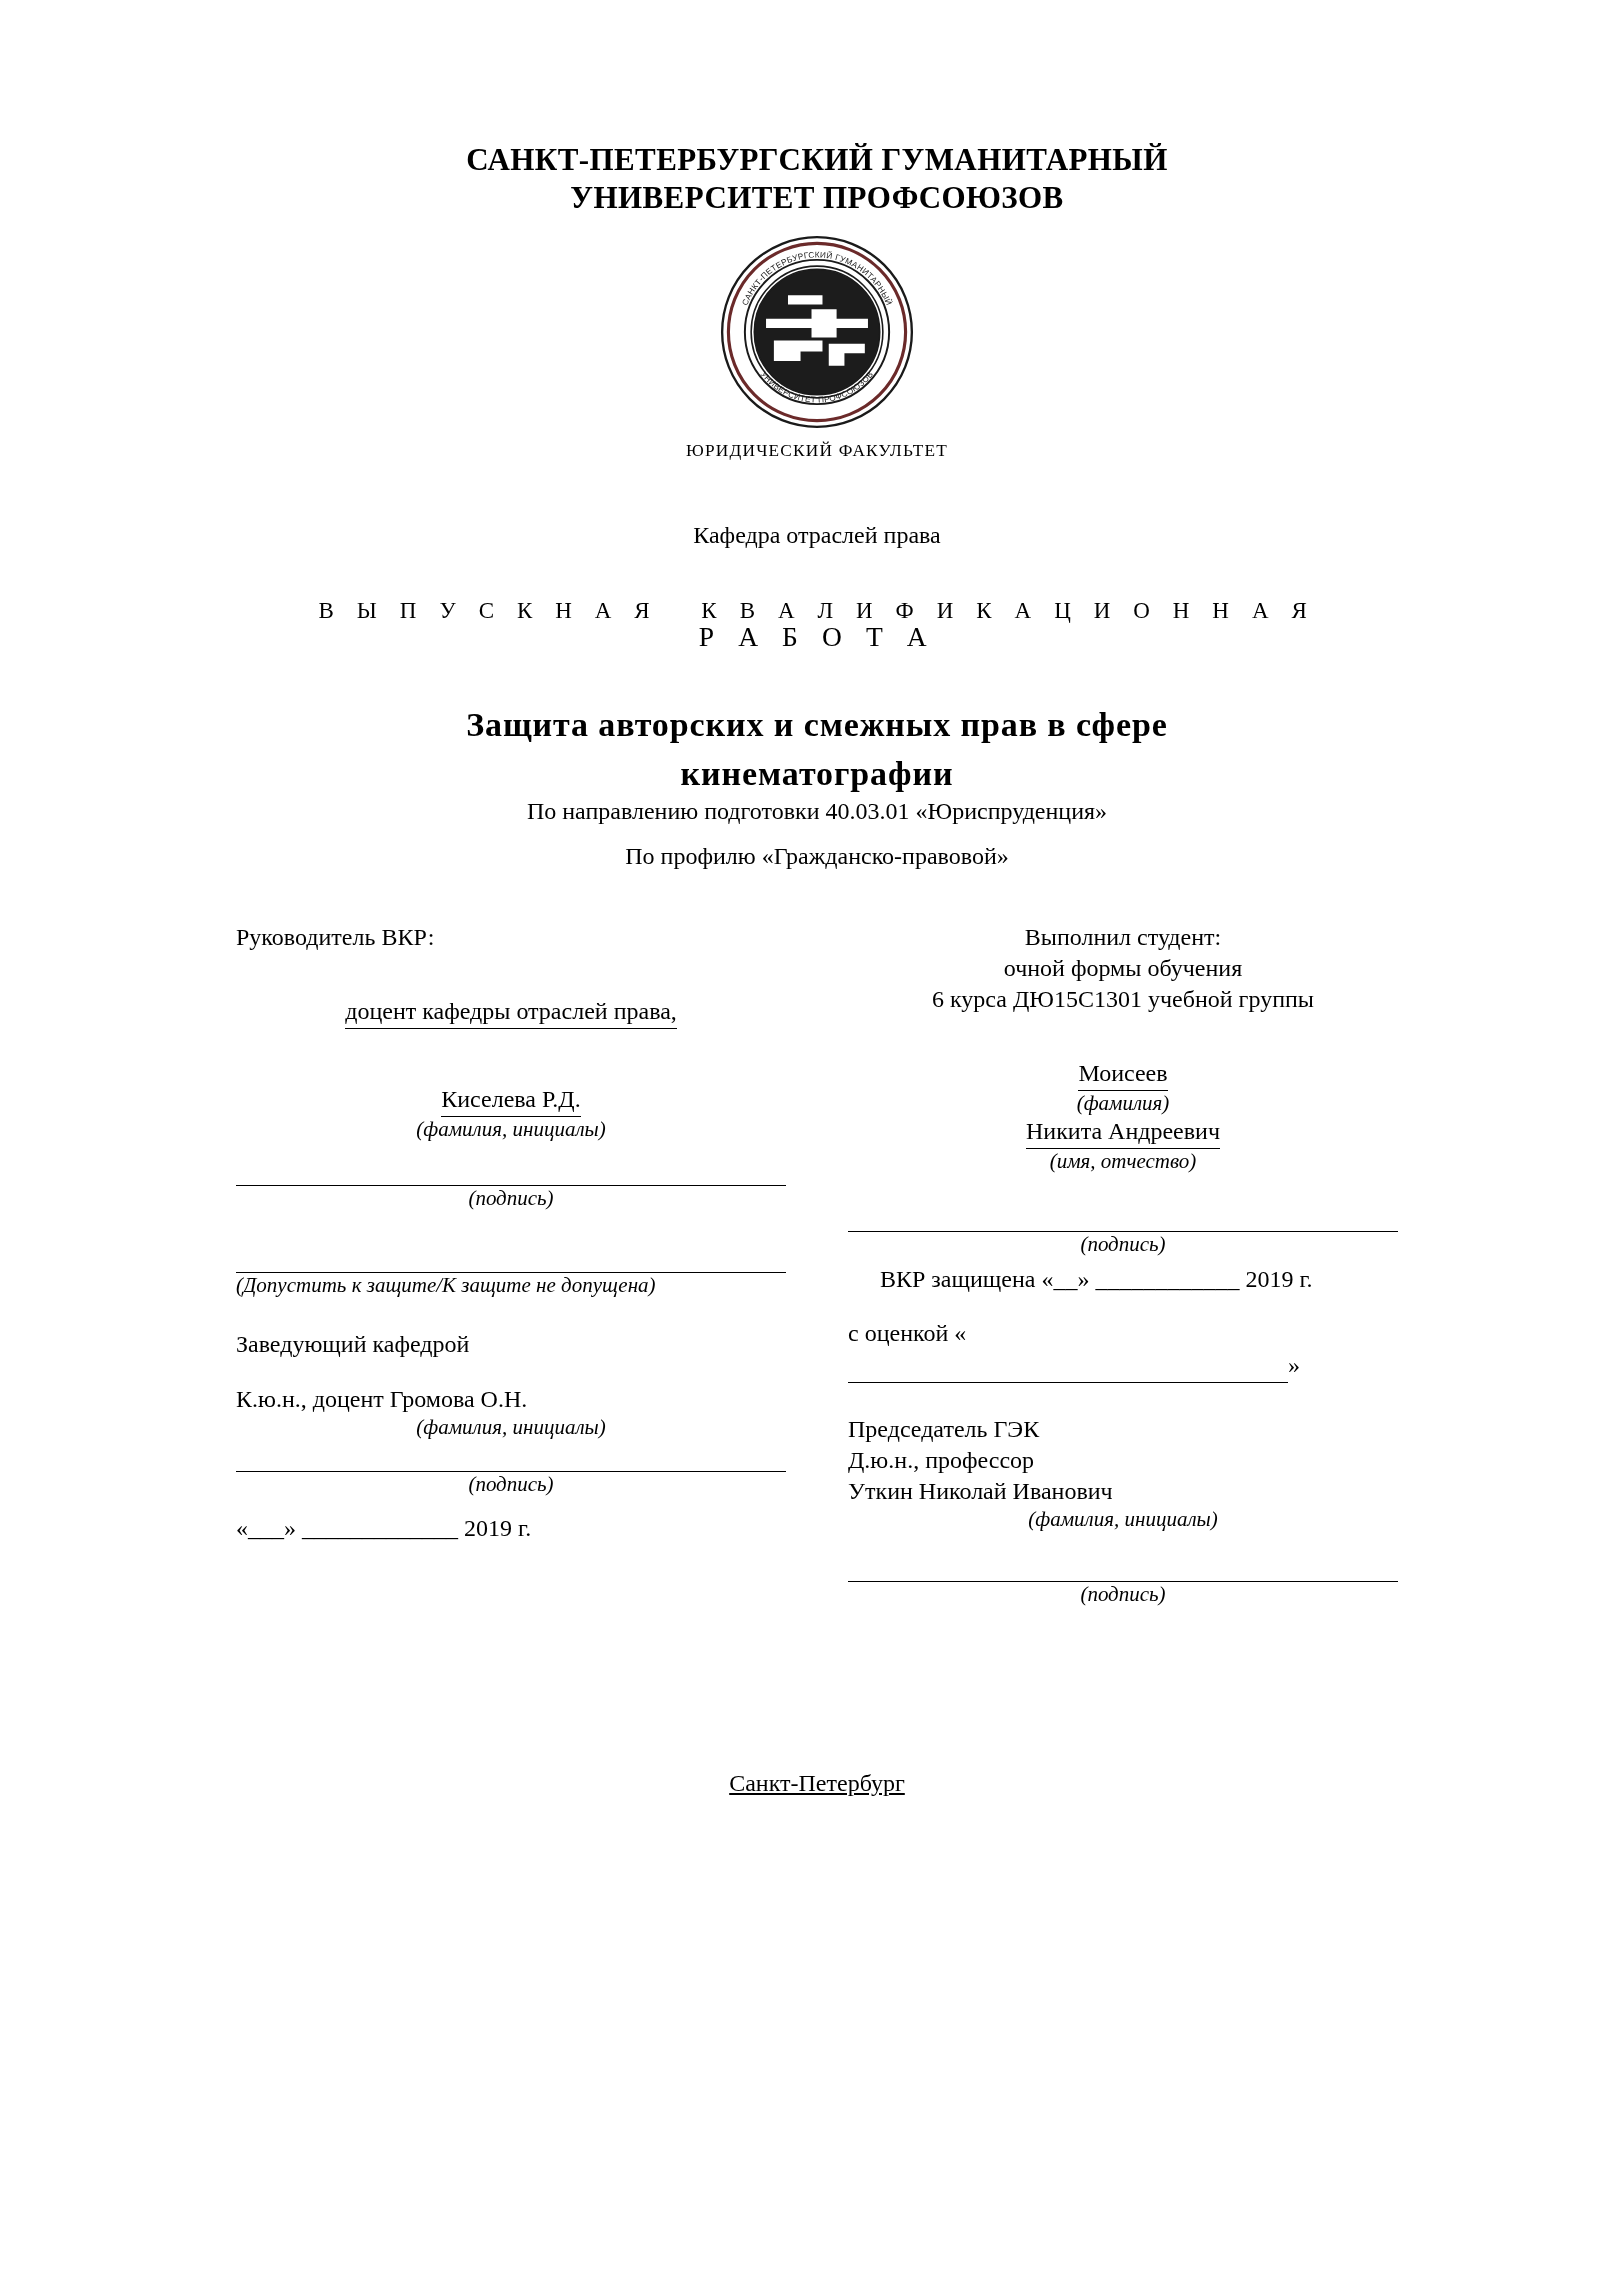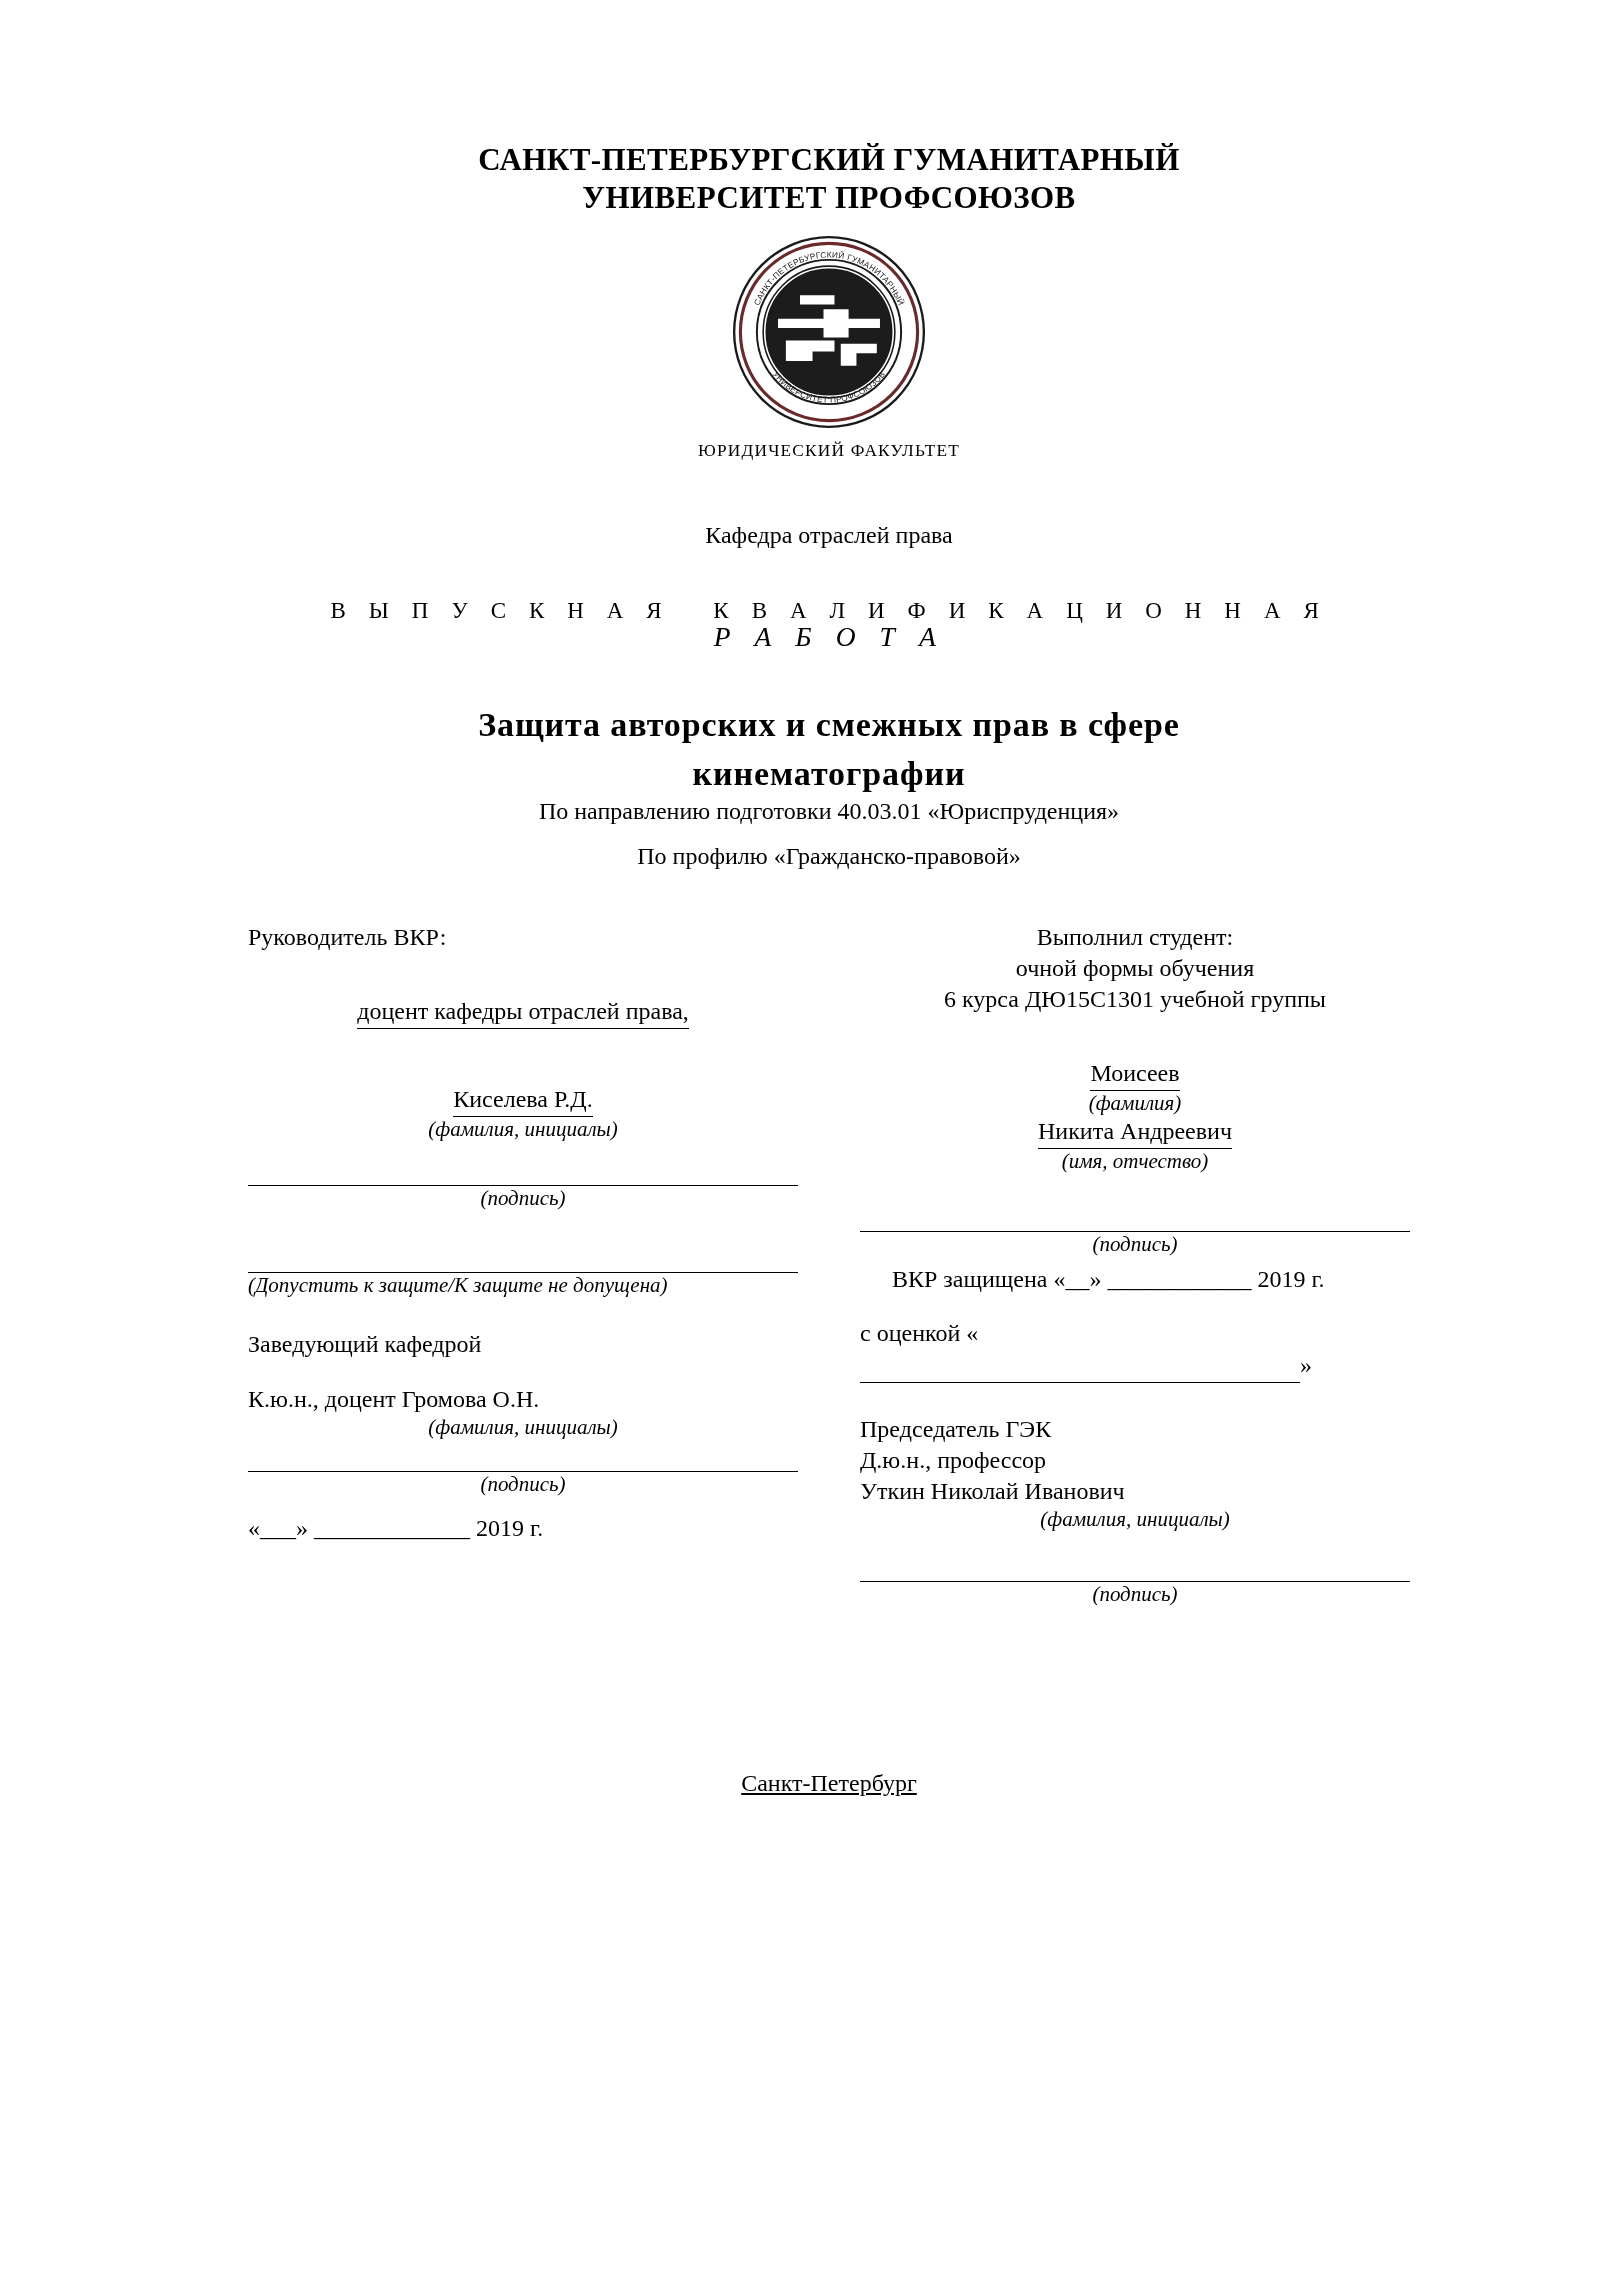--- a/index.html
+++ b/index.html
@@ -20,21 +20,21 @@
     position: absolute;
     left: 0;
     top: 0;
     width: 1623px;
     height: 2295px;
     background: #ffffff;
   }
 
   .content {
     position: absolute;
-    left: 248px;
+    left: 236px;
     top: 141px;
     width: 1162px;
   }
 
   .center { text-align: center; text-decoration: underline; }
 
   
   .univ-title {
     text-align: center;
     font-size: 31px;
@@ -75,21 +75,20 @@
     letter-spacing: 8.6px;
     margin-top: 49px;
     white-space: pre;
   }
   .vkr-line2 {
     text-align: center;
     font-size: 27.5px;
     letter-spacing: 8.6px;
     margin-top: -3.1px;
     white-space: pre;
-    font-style: italic;
   }
 
   .thesis-title {
     text-align: center;
     font-size: 34px;
     font-weight: bold;
     line-height: 1.45;
     letter-spacing: 0.9px;
     margin-top: 47px;
     padding: 0 31px;

